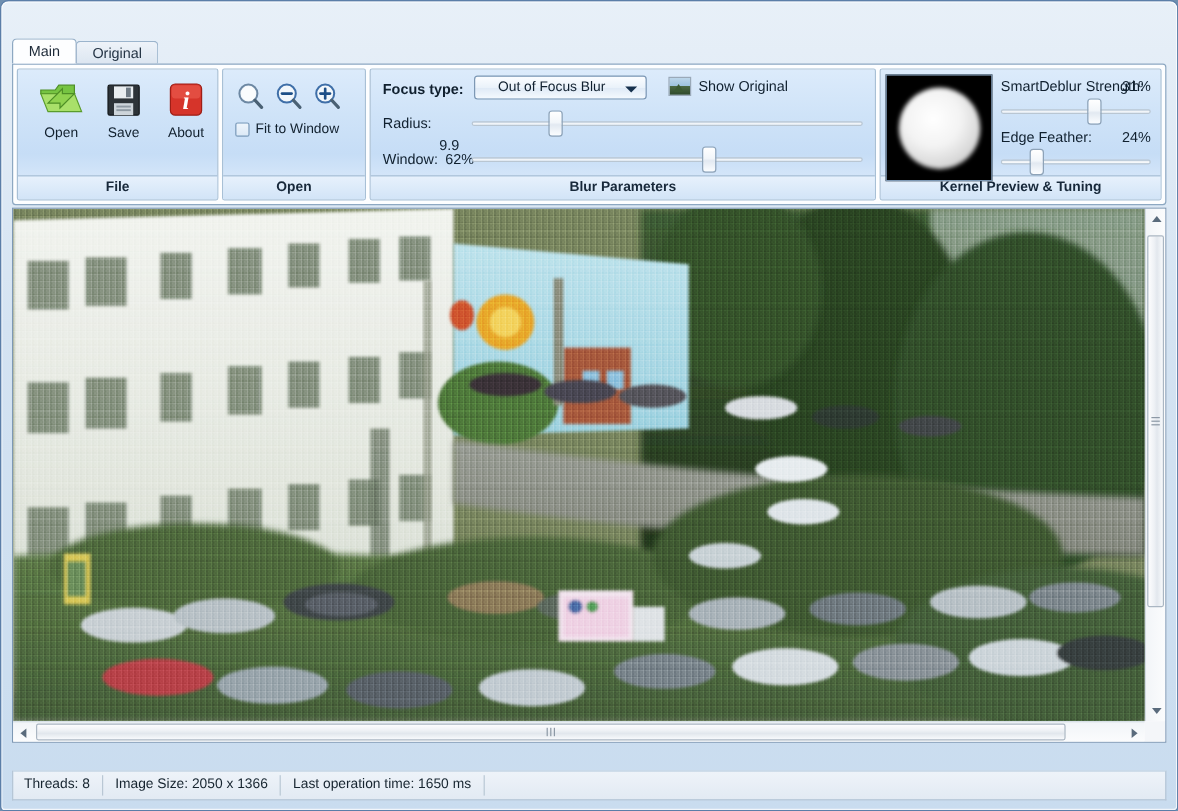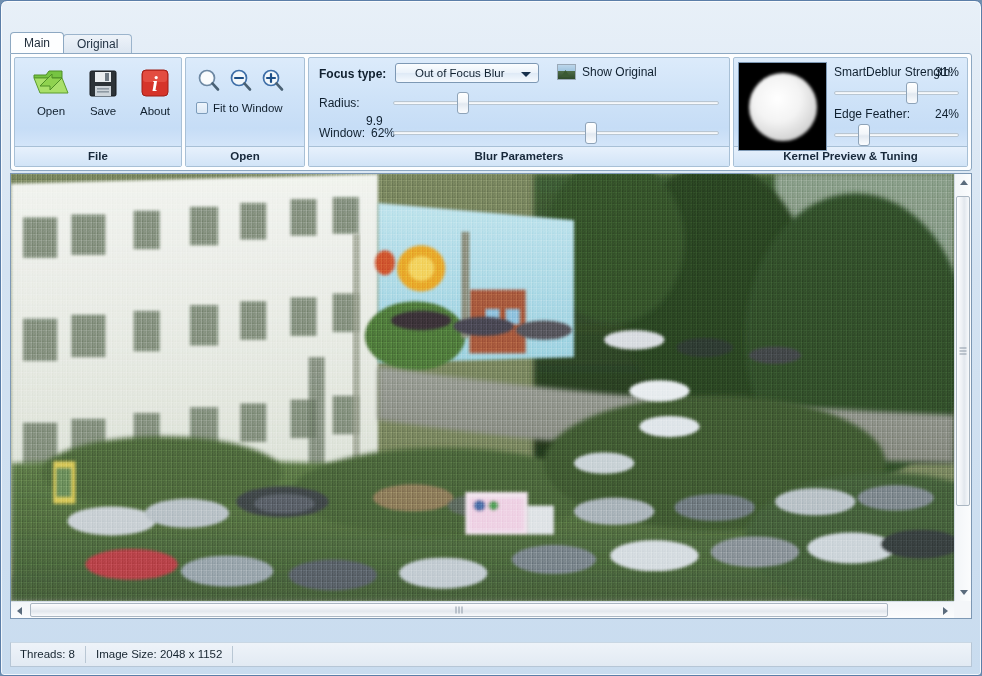--- a/index.html
+++ b/index.html
@@ -533,16 +533,17 @@
       </div>
       <div class="sb-arrow" style="right:0">
         <div class="tri right"></div>
       </div>
     </div>
     <div class="corner"></div>
   </div>
 
   <div class="statusbar">
     <div class="st-item">Threads: 8</div>
-    <div class="st-item">Image Size: 2048 x 1152</div>
+    <div class="st-item">Image Size: 2050 x 1366</div>
+    <div class="st-item">Last operation time: 1650 ms</div>
   </div>
 
 </div>
 
 </body></html>

